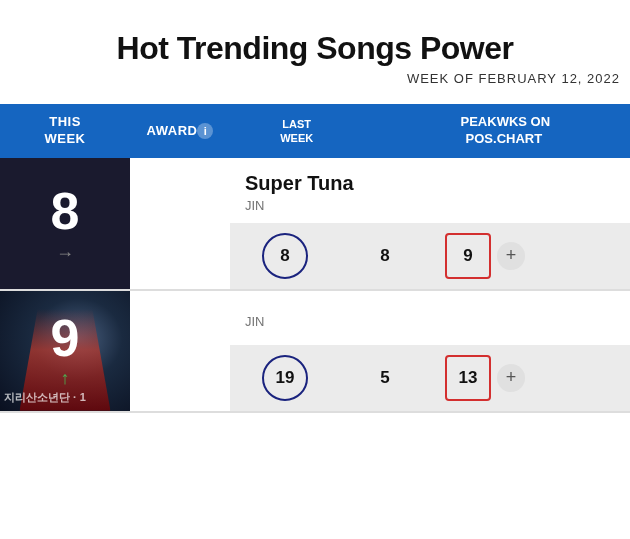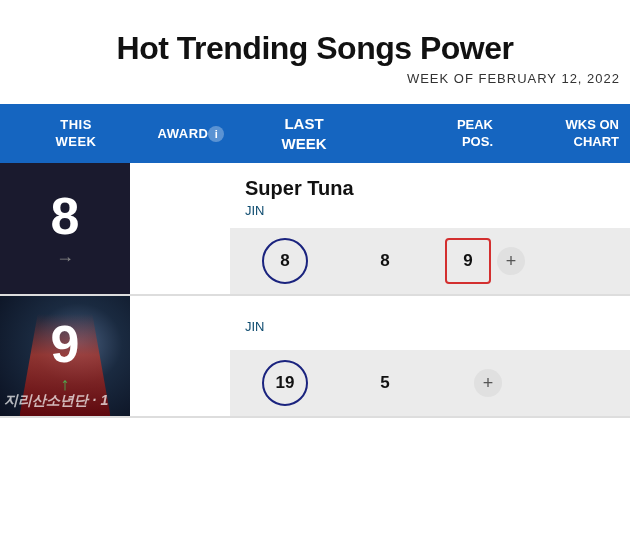--- a/index.html
+++ b/index.html
@@ -32,21 +32,21 @@
       letter-spacing: 1px;
       margin-top: 4px;
       text-align: right;
     }
 
     
     .col-headers {
       background: #1565c0;
       display: flex;
       align-items: center;
-      padding: 10px 11px;
+      padding: 10px 0;
       margin-top: 8px;
     }
     .col-this-week {
       width: 130px;
       text-align: center;
       color: #fff;
       font-size: 13px;
       font-weight: 700;
       line-height: 1.3;
       letter-spacing: 0.5px;
@@ -73,35 +73,35 @@
       font-size: 11px;
       font-weight: 700;
       display: inline-flex;
       align-items: center;
       justify-content: center;
     }
     .col-last-week {
       flex: 1;
       text-align: center;
       color: #fff;
-      font-size: 15px;
+      font-size: 11px;
       font-weight: 700;
       line-height: 1.3;
     }
     .col-peak-pos {
       flex: 1;
       text-align: right;
       color: #fff;
       font-size: 13px;
       font-weight: 700;
       line-height: 1.3;
     }
     .col-wks-on {
       flex: 1;
-      text-align: right;
+      text-align: left;
       color: #fff;
       font-size: 13px;
       font-weight: 700;
       line-height: 1.3;
     }
     .rank-number {
       font-size: 52px;
       font-weight: 900;
       color: #fff;
       line-height: 1;
@@ -123,21 +123,21 @@
       height: 100%;
       padding: 15px 5px;
     }
     .song-title {
       font-size: 20px;
       font-weight: 900;
       color: #111;
     }
     .song-artist {
       font-size: 13px;
-      color: #0c4a6e;
+      color: #737373;
       margin-top: 3px;
     }
     .stat-cell {
       display: flex;
       align-items: center;
       justify-content: center;
       padding: 0 10px;
     }
     .stat-last-week {
       width: 110px;
@@ -208,25 +208,24 @@
       height: 85%;
       background: linear-gradient(to bottom, transparent 0%, #c0392b 40%, #7f0000 100%);
       clip-path: polygon(20% 0%, 80% 0%, 100% 100%, 0% 100%);
       opacity: 0.7;
       z-index: 1;
     }
     .album-text-overlay {
       position: absolute;
       bottom: 6px;
       left: 4px;
-      font-size: 14px;
+      font-size: 11px;
       color: rgba(255,255,255,0.7);
       z-index: 3;
       font-weight: 700;
-      font-style: italic;
     }
 
     
     .chart-entry {
       display: flex;
       flex-direction: row;
       border-bottom: 2px solid #ddd;
     }
 
     .entry-left {
@@ -342,20 +341,21 @@
           <div class="song-artist">JIN</div>
         </div>
         <div class="entry-stats-row">
           <div class="stat-cell stat-last-week">
             <div class="stat-circled">19</div>
           </div>
           <div class="stat-cell stat-peak">
             <div class="stat-plain">5</div>
           </div>
           <div class="stat-cell stat-wks">
+            <div class="stat-boxed">13</div>
             <div class="plus-btn">+</div>
           </div>
         </div>
       </div>
     </div>
 
   </div>
 </div>
 
 </body></html>

